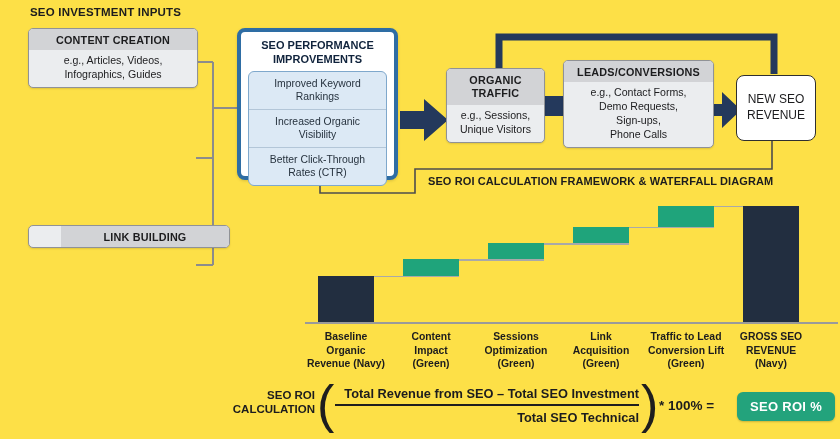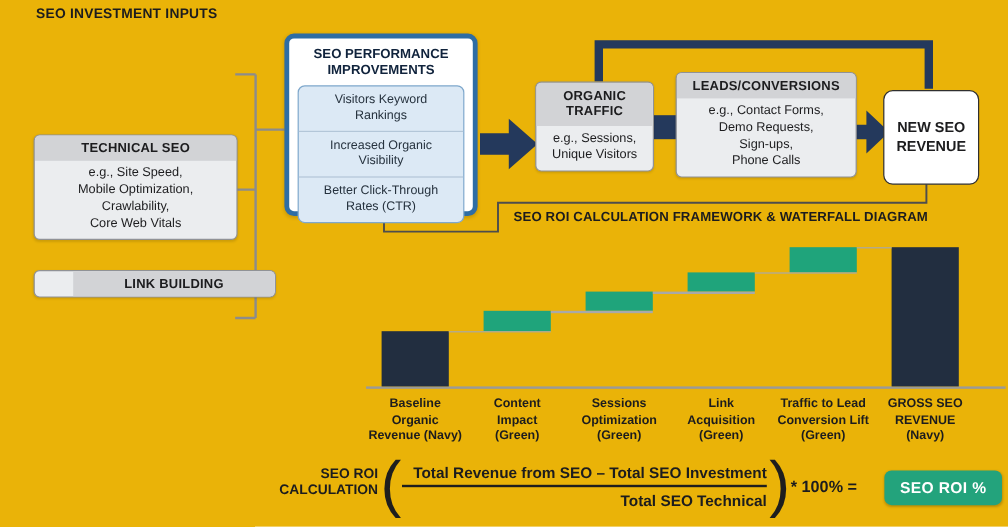--- a/index.html
+++ b/index.html
@@ -1,17 +1,17 @@
 <!DOCTYPE html>
 <html style="--navy: #24395c; --bar-navy: #222e40; --bar-green: #1fa47b; --green-badge: #23a37c; --gray-header: #d2d3d6; --gray-body: #ebedef; --gray-border: #909296; --blue-border: #2e6da4; --panel-bg: #dce9f5; --panel-border: #7fa8cc; --connector-gray: #8c8c8c; --line-dark: #4d4d4d; --text: #1c1c1e;"><head>
 <meta charset="utf-8">
 <style>
   html,body{margin:0;padding:0;background:#fff;}
   .canvas{
-    position:relative;width:840px;height:439px;background:#eab308;overflow:hidden;
+    position:relative;width:840px;height:439px;background:#fde047;overflow:hidden;
     font-family:"Liberation Sans",sans-serif;color:var(--text,#1c1c1e);
   }
   .abs{position:absolute;}
   svg.layer{position:absolute;left:0;top:0;width:840px;height:439px;pointer-events:none;}
 
   
   .main-heading{left:30px;top:6px;font-size:11.5px;font-weight:bold;letter-spacing:.2px;}
 
   
   .gray-box{
@@ -37,24 +37,24 @@
     margin:2px 7px;border:1.4px solid var(--panel-border);border-radius:6px;
     background:var(--panel-bg);
   }
   .panel .item{
     font-size:10.4px;line-height:1.3;padding:5px 6px;color:#26323e;white-space:pre-line;
   }
   .panel .item + .item{border-top:1px solid #b3c6d8;}
 
   
   .new-box{
-    left:736px;top:75px;width:80px;height:79px;box-sizing:border-box;
+    left:736px;top:75px;width:80px;height:66px;box-sizing:border-box;
     border:1.6px solid #2f2f2f;border-radius:8px;background:#fff;
     display:flex;align-items:center;justify-content:center;text-align:center;
-    font-size:12px;font-weight:bold;line-height:1.3;white-space:pre-line;
+    font-size:12px;font-weight:normal;line-height:1.3;white-space:pre-line;
   }
 
   
   .wf-title{left:428px;top:175px;font-size:11px;font-weight:bold;letter-spacing:.1px;white-space:nowrap;}
   .wf-axis{left:305px;top:322px;width:533px;height:1.6px;background:#9a9a9a;}
   .wf-bar{position:absolute;}
   .wf-conn{position:absolute;height:1.4px;background:#a9a9a9;}
   .wf-label{
     position:absolute;top:330px;width:110px;text-align:center;
     font-size:10.4px;font-weight:bold;line-height:1.3;white-space:pre-line;
@@ -93,38 +93,36 @@
 
     <polygon points="400,111 424,111 424,99 448,120 424,141 424,129 400,129" style="fill:var(--navy)"></polygon>
 
     <rect x="545" y="96" width="21" height="20" style="fill:var(--navy)"></rect>
 
     <polygon points="713,104 722,104 722,92 741,110 722,128 722,116 713,116" style="fill:var(--navy)"></polygon>
   </svg>
 
   <div class="abs main-heading">SEO INVESTMENT INPUTS</div>
 
+  <div class="abs gray-box" style="left:28px;top:28px;width:168px;">
+    <div class="hd">CONTENT CREATION</div>
+    <div class="bd">e.g., Articles, Videos,
+Infographics, Guides</div>
+  </div>
 
-  <div class="abs gray-box" style="left:28px;top:112px;width:168px;">
-    <div class="hd">TECHNICAL SEO</div>
-    <div class="bd">e.g., Site Speed,
-Mobile Optimization,
-Crawlability,
-Core Web Vitals</div>
-  </div>
 
   <div class="abs gray-box" style="left:28px;top:225px;width:168px;padding-left:32px;">
     <div class="hd">LINK BUILDING</div>
   </div>
 
   <div class="abs blue-box">
     <div class="ttl" style="white-space:pre-line">SEO PERFORMANCE
 IMPROVEMENTS</div>
     <div class="panel">
-      <div class="item">Visitors Keyword
+      <div class="item">Improved Keyword
 Rankings</div>
       <div class="item">Increased Organic
 Visibility</div>
       <div class="item">Better Click-Through
 Rates (CTR)</div>
     </div>
   </div>
 
   <div class="abs gray-box" style="left:446px;top:68px;width:97px;">
     <div class="hd" style="white-space:pre-line;line-height:1.25;">ORGANIC

